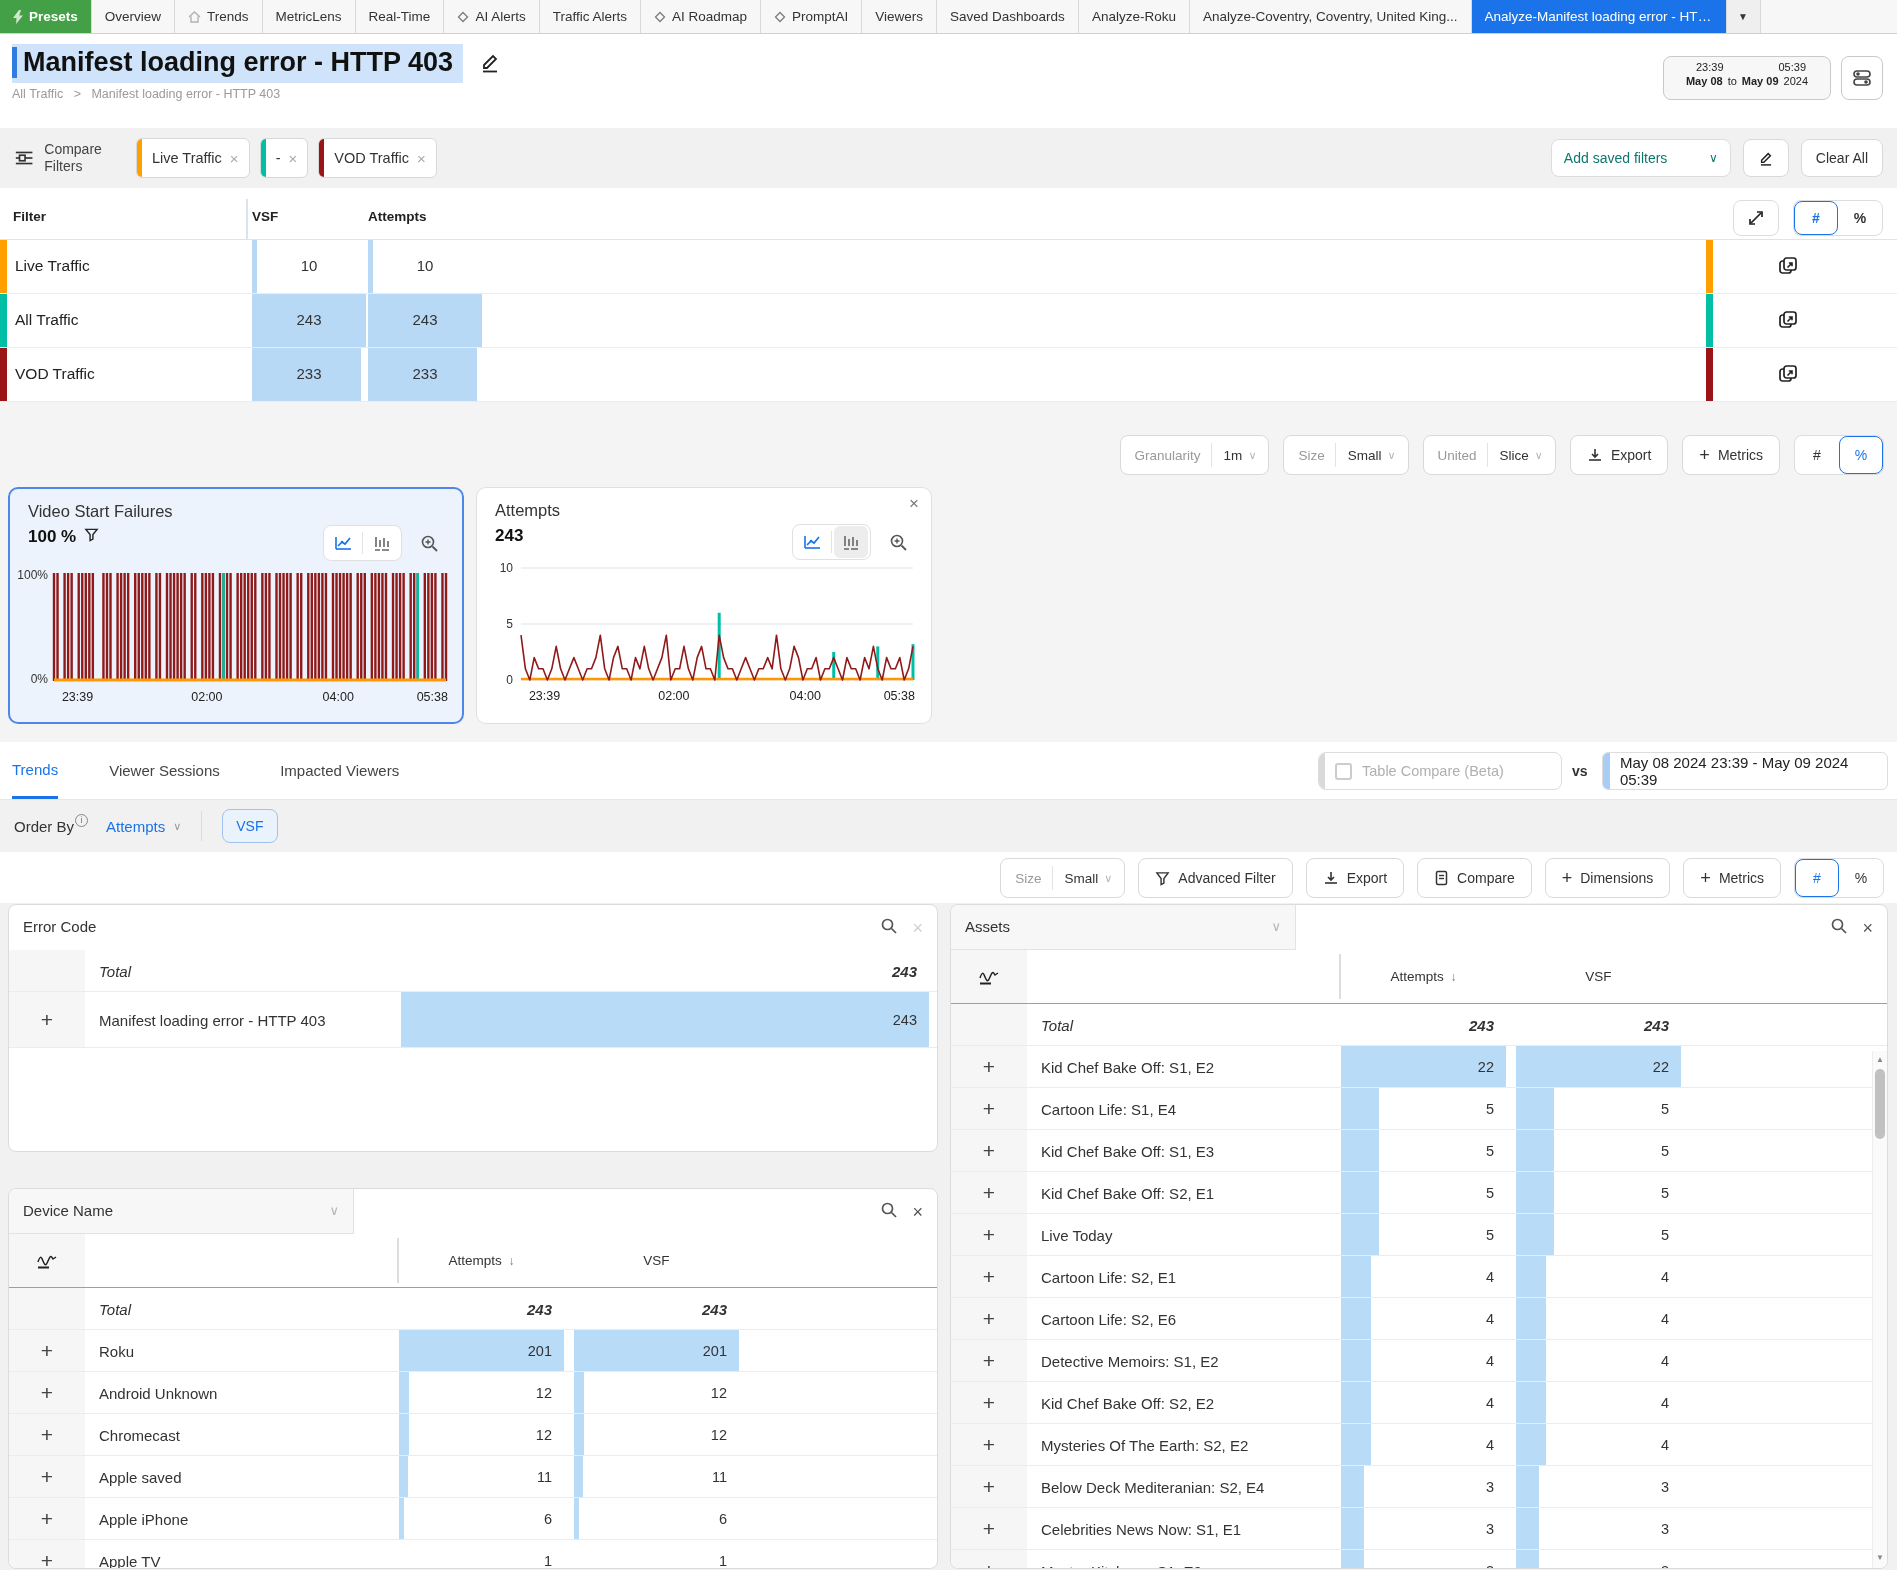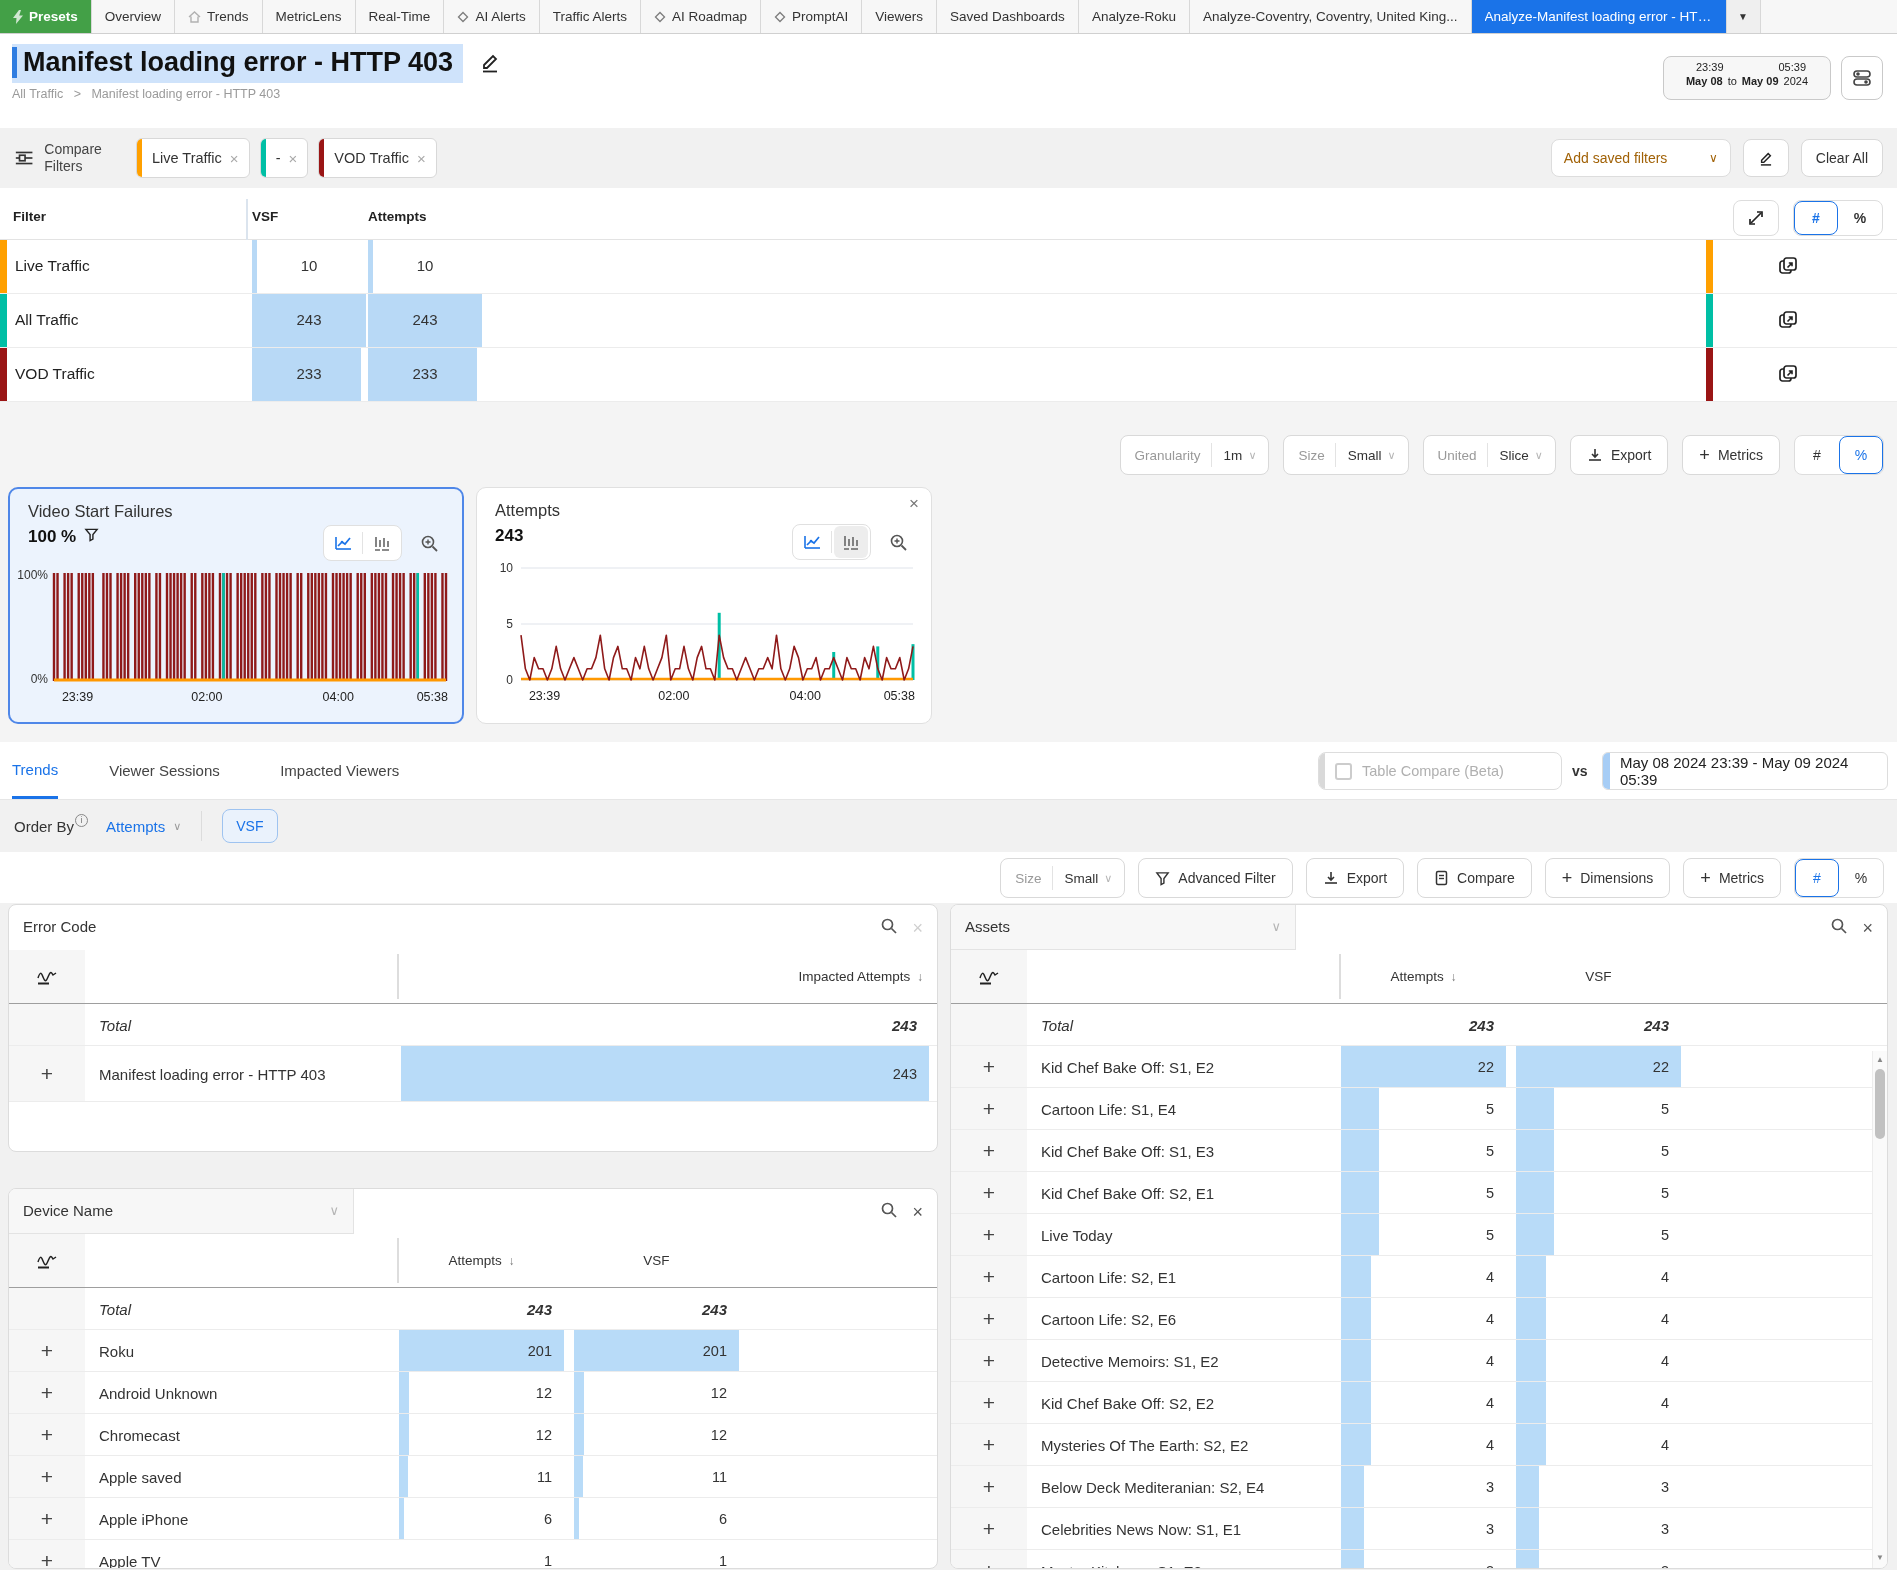--- a/index.html
+++ b/index.html
@@ -31,21 +31,21 @@
 
   
   .compare-bar { position:absolute; left:0; top:128px; width:100%; height:60px; background:#f1f1f1; display:flex; align-items:center; padding:0 14px; }
   .cf-label { display:flex; align-items:center; gap:10px; width:122px; font-size:14px; color:#444; line-height:1.2; }
   .chips { display:flex; gap:10px; align-items:center; }
   .chip { display:flex; align-items:center; height:40px; background:#fff; border:1px solid #d8d8d8; border-radius:6px; overflow:hidden; cursor:pointer; }
   .chip .accent { width:5px; align-self:stretch; }
   .chip .clabel { padding:0 6px 0 10px; font-size:14.5px; color:#333; }
   .chip .x { color:#a9a9a9; font-size:15px; padding:0 10px 0 2px; cursor:pointer; }
   .cf-right { margin-left:auto; display:flex; gap:12px; align-items:center; }
-  .saved-filters { width:180px; height:38px; background:#fff; border:1px solid #ddd; border-radius:8px; color:#a16207; font-size:14px; display:flex; align-items:center; justify-content:space-between; padding:0 12px; cursor:pointer; }
+  .saved-filters { width:180px; height:38px; background:#fff; border:1px solid #ddd; border-radius:8px; color:#0f766e; font-size:14px; display:flex; align-items:center; justify-content:space-between; padding:0 12px; cursor:pointer; }
   .btn-plain { height:38px; background:#fff; border:1px solid #d9d9d9; border-radius:8px; display:flex; align-items:center; justify-content:center; font-size:14px; color:#333; cursor:pointer; padding:0 14px; }
 
   
   .filter-table { position:absolute; left:0; top:195px; width:100%; height:207px; background:#fff; }
   .ft-header { position:relative; height:45px; border-bottom:1px solid #e3e3e3; font-size:13.5px; font-weight:bold; color:#222; }
   .ft-header .h-filter { position:absolute; left:13px; top:14px; }
   .ft-header .h-vsf { position:absolute; left:252px; top:14px; }
   .ft-header .h-att { position:absolute; left:368px; top:14px; }
   .ft-header .h-div { position:absolute; left:246px; top:4px; width:2px; height:41px; background:#dbe4ee; }
   .ft-tools { position:absolute; right:14px; top:5px; display:flex; gap:14px; align-items:center; }
@@ -677,30 +677,20 @@
         <div class="p-head">
           <span class="p-title">Error Code</span>
           <div class="p-hicons">
             <span><svg width="18" height="18" viewBox="0 0 18 18">
                 <circle cx="7.5" cy="7.5" r="5" fill="none" stroke="#555" stroke-width="1.7"></circle>
                 <line x1="11.5" y1="11.5" x2="16" y2="16" stroke="#555" stroke-width="1.7"></line>
               </svg></span>
             <span class="px" style="color: rgb(207, 207, 207);">×</span>
           </div>
         </div>
-        <div class="thead">
-          <div class="iconcell">
-            <svg width="22" height="18" viewBox="0 0 22 18">
-              <path d="M2 10 C4 4, 5 4, 7 9 S10 14, 12 9 S15 3, 17 7 L20 5" fill="none" stroke="#222" stroke-width="1.5"></path>
-              <line x1="2" y1="15.5" x2="13" y2="15.5" stroke="#222" stroke-width="1.8"></line>
-            </svg>
-          </div>
-          <div class="namediv"></div>
-          <div class="hcol" style="right: 14px; width: 356px; text-align: right;">Impacted Attempts <span class="sortarr">↓</span></div>
-        </div>
         <div class="trow totalrow" style="height: 42px;">
           <div class="iconcell"></div>
           <span class="tname">Total</span>
           <span class="cellnum" style="left: 392px; width: 516px;">243</span>
         </div>
         <div class="trow" style="height: 56px;">
           <div class="iconcell">
             <span class="plus">+</span>
           </div>
           <span class="tname">Manifest loading error - HTTP 403</span>

